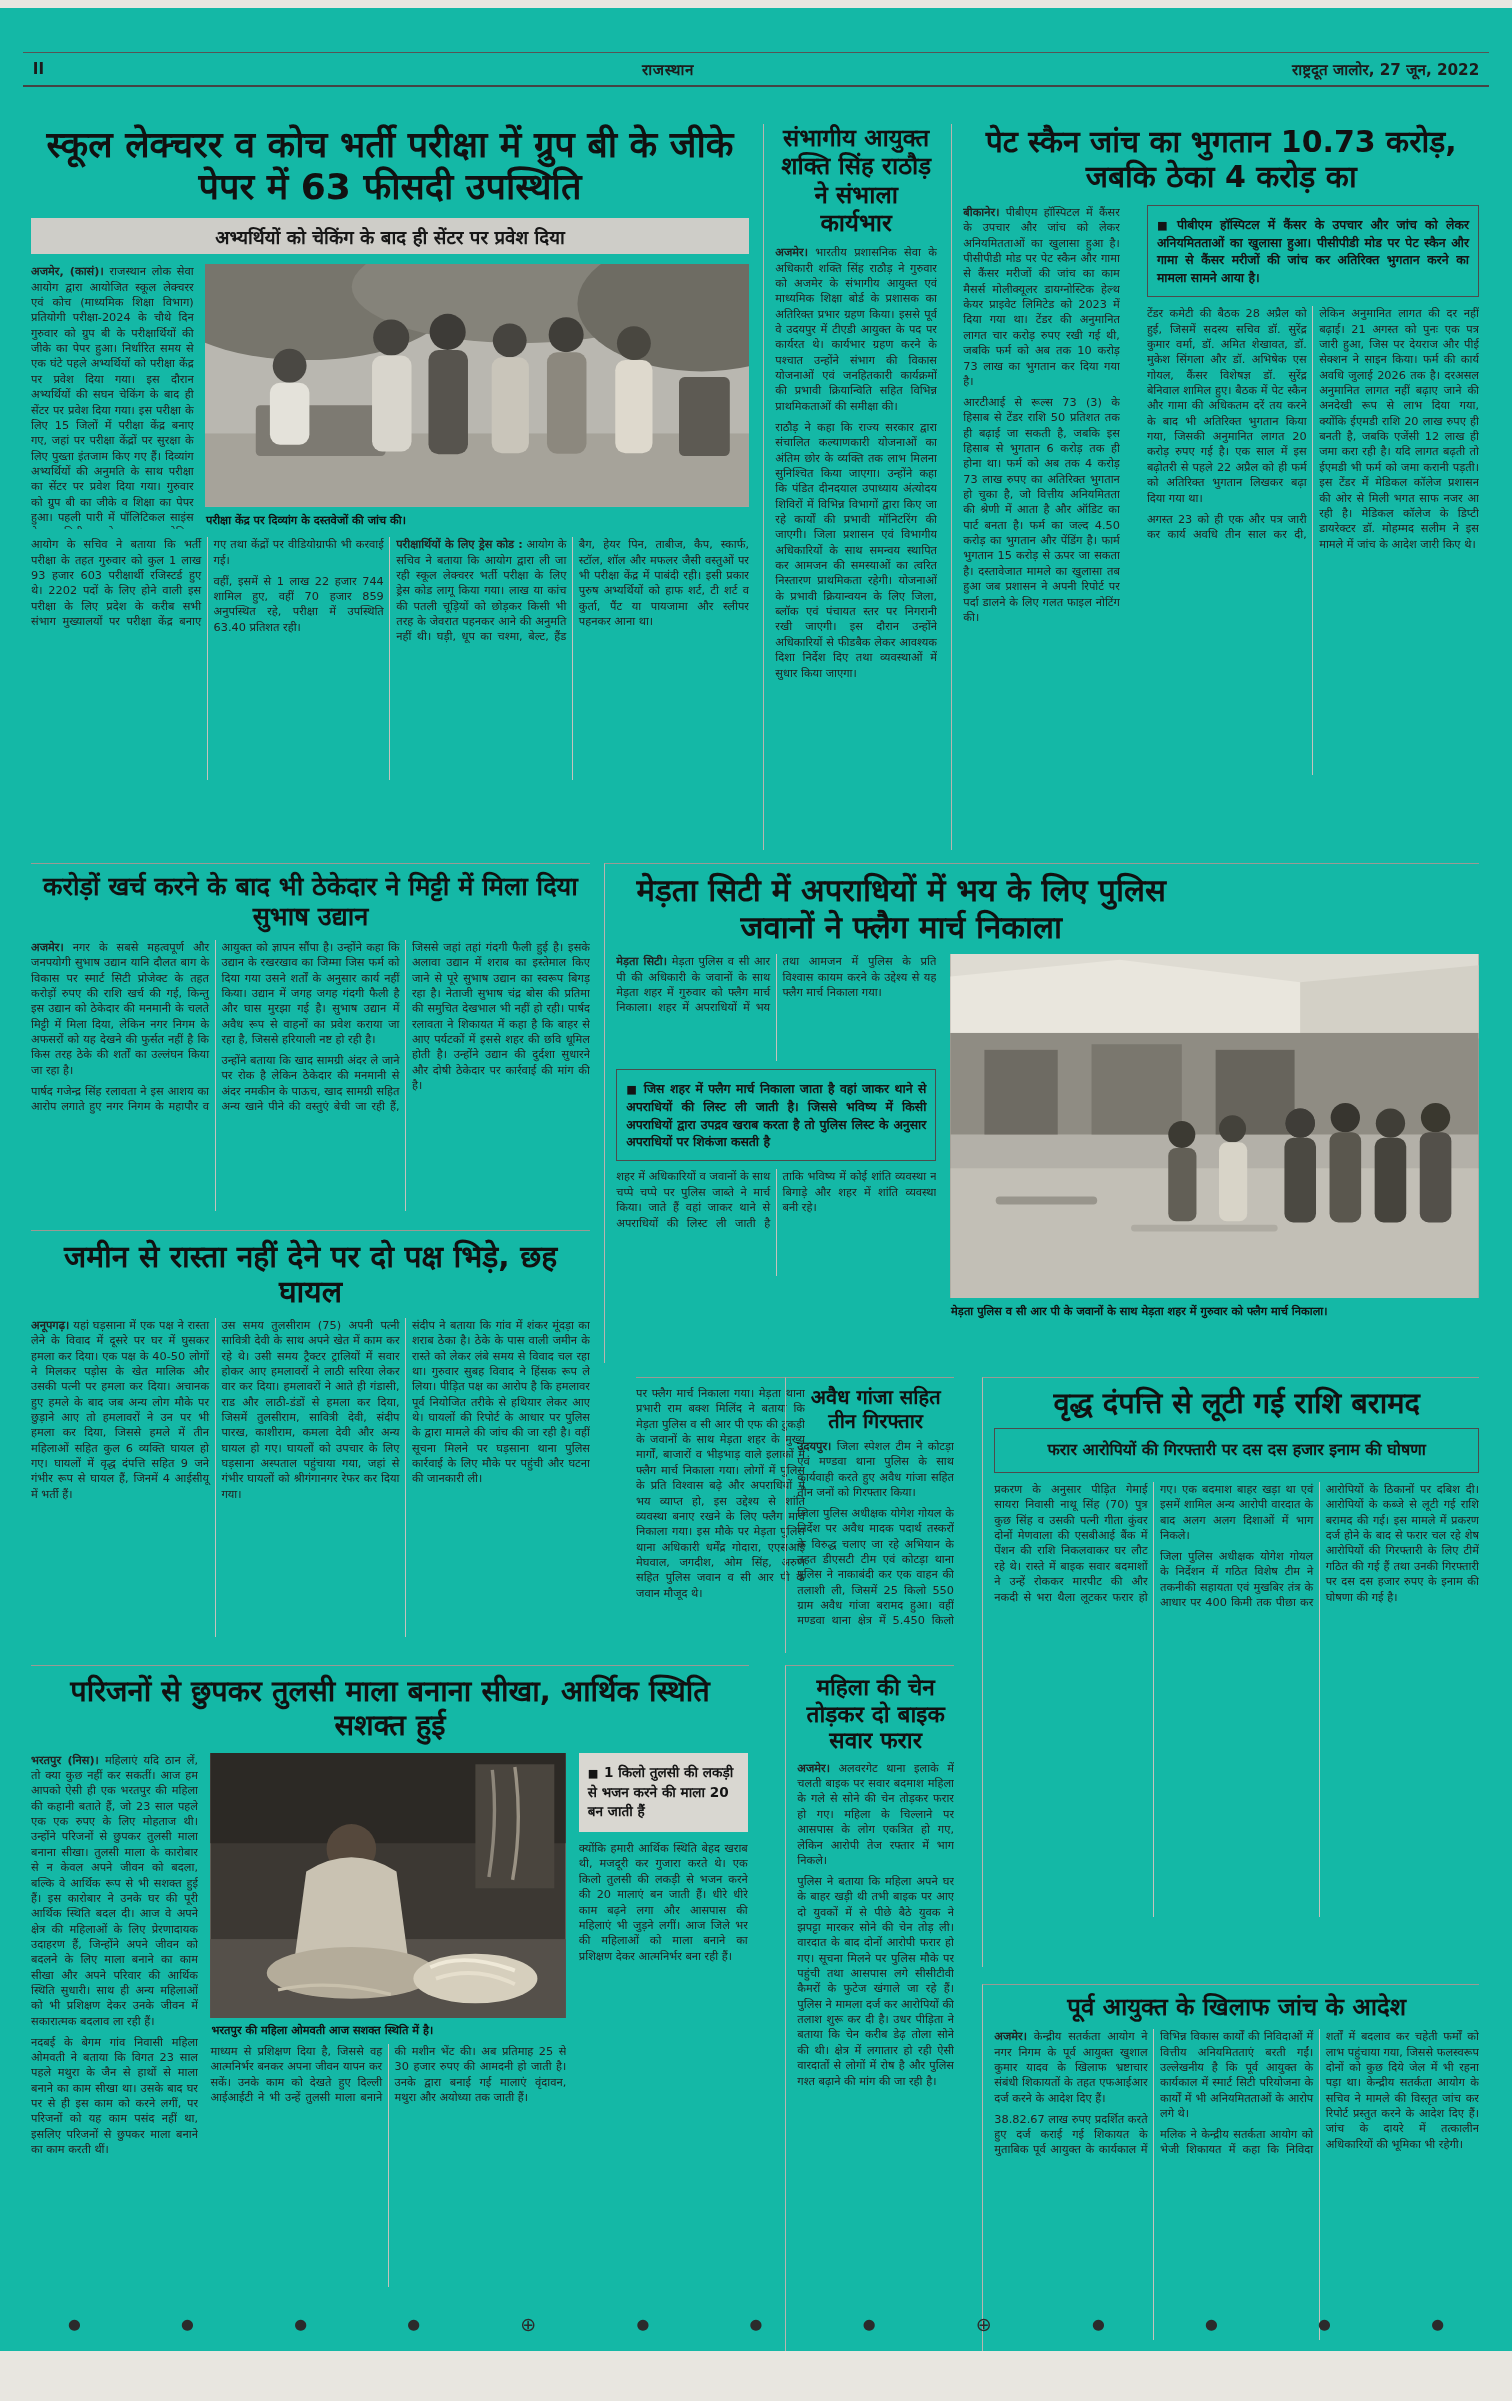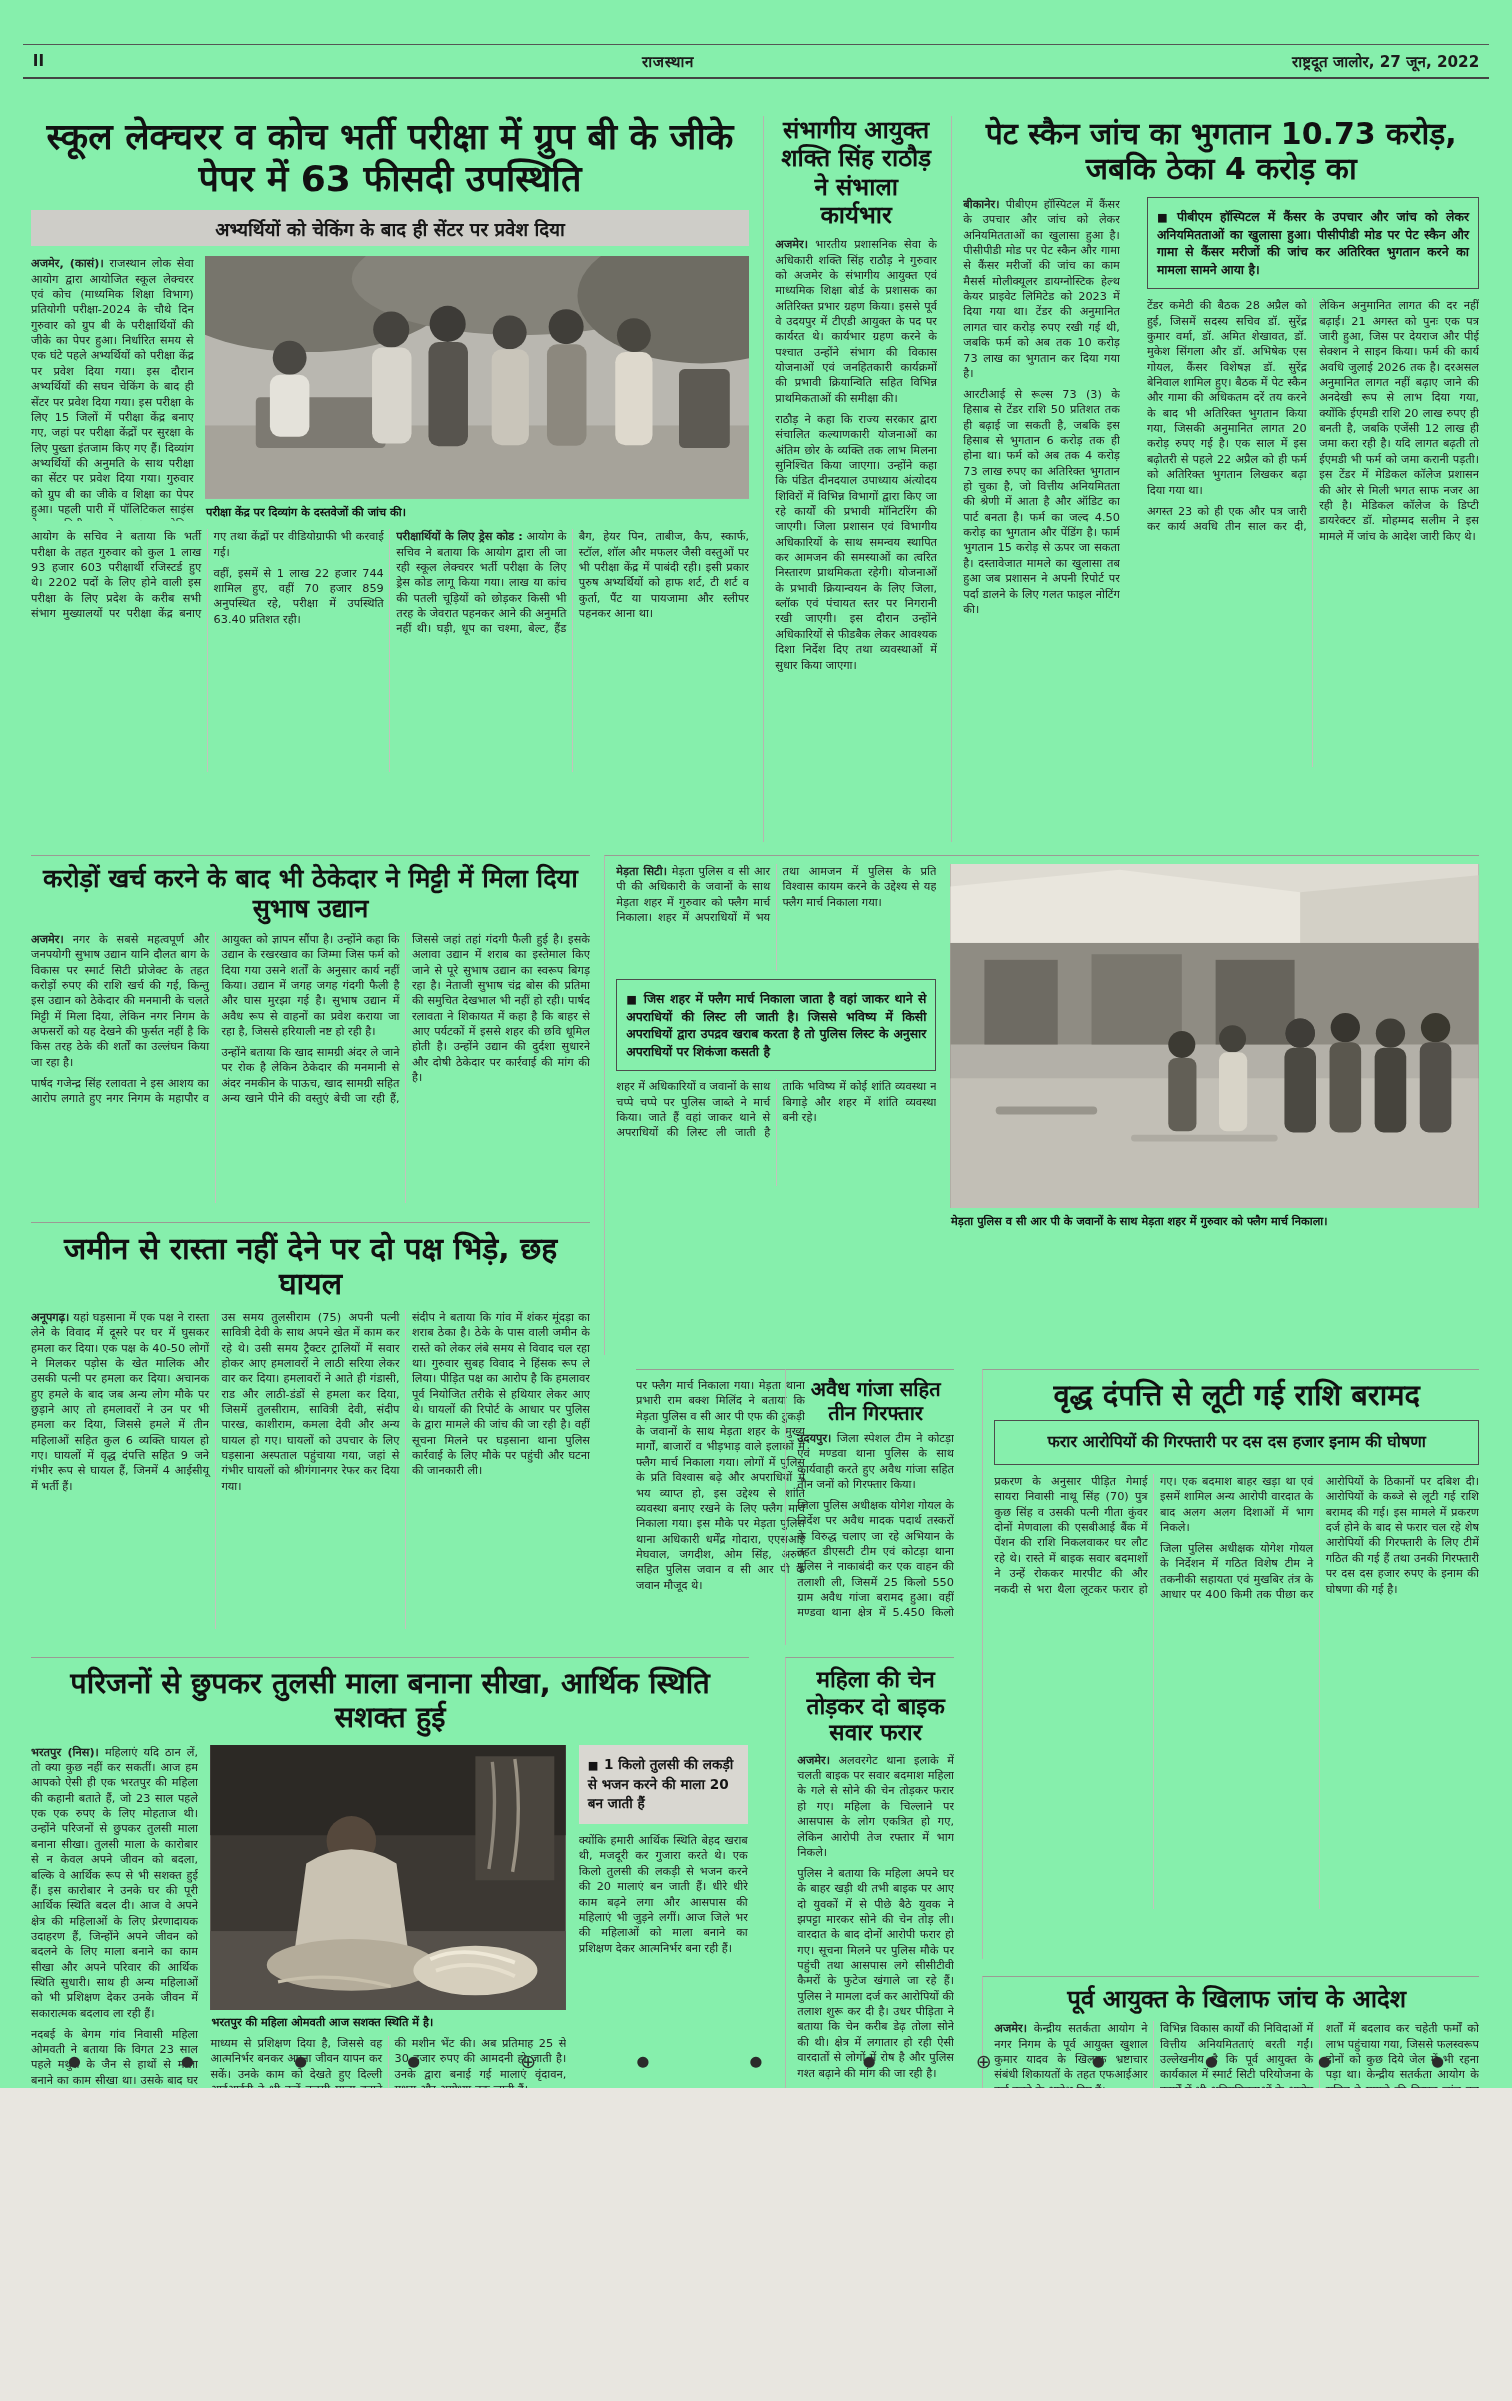--- a/index.html
+++ b/index.html
@@ -1,20 +1,20 @@
 <!DOCTYPE html>
 <html lang="hi" style="font-size:9px"><head>
 <meta charset="utf-8">
 <style>
   * { margin:0; padding:0; box-sizing:border-box; }
   html,body { background:#e8e6e0; }
   body { font-family:"DejaVu Sans","Liberation Sans",sans-serif; color:#1c1c1c; }
   .paper {
-    position:relative; width:1512px; height:2088px; margin:0 auto;
-    background:#86efac; overflow:hidden;
+    position:relative; width:1512px; height:2343px; margin:8px auto;
+    background:#14b8a6; overflow:hidden;
   }
   
   .masthead {
     position:absolute; left:22.6px; right:22.6px; top:44px; height:35px;
     border-top:1.1px solid #555; border-bottom:2.3px double #444;
     display:flex; align-items:center; justify-content:space-between;
     padding:0 10.2px; font-size:15.2px; font-weight:bold;
   }
   .masthead .region { letter-spacing:0.6px; }
   
@@ -196,20 +196,21 @@
   <div class="article a-subhash bt">
     <div class="hl">करोड़ों खर्च करने के बाद भी ठेकेदार ने मिट्टी में मिला दिया सुभाष उद्यान</div>
     <div class="body">
       <p><strong class="byline">अजमेर।</strong> <span>नगर के सबसे महत्वपूर्ण और जनपयोगी सुभाष उद्यान यानि दौलत बाग के विकास पर स्मार्ट सिटी प्रोजेक्ट के तहत करोड़ों रुपए की राशि खर्च की गई, किन्तु इस उद्यान को ठेकेदार की मनमानी के चलते मिट्टी में मिला दिया, लेकिन नगर निगम के अफसरों को यह देखने की फुर्सत नहीं है कि किस तरह ठेके की शर्तों का उल्लंघन किया जा रहा है।</span></p>
       <p>पार्षद गजेन्द्र सिंह रलावता ने इस आशय का आरोप लगाते हुए नगर निगम के महापौर व आयुक्त को ज्ञापन सौंपा है। उन्होंने कहा कि उद्यान के रखरखाव का जिम्मा जिस फर्म को दिया गया उसने शर्तों के अनुसार कार्य नहीं किया। उद्यान में जगह जगह गंदगी फैली है और घास मुरझा गई है। सुभाष उद्यान में अवैध रूप से वाहनों का प्रवेश कराया जा रहा है, जिससे हरियाली नष्ट हो रही है।</p>
       <p>उन्होंने बताया कि खाद सामग्री अंदर ले जाने पर रोक है लेकिन ठेकेदार की मनमानी से अंदर नमकीन के पाऊच, खाद सामग्री सहित अन्य खाने पीने की वस्तुएं बेची जा रही हैं, जिससे जहां तहां गंदगी फैली हुई है। इसके अलावा उद्यान में शराब का इस्तेमाल किए जाने से पूरे सुभाष उद्यान का स्वरूप बिगड़ रहा है। नेताजी सुभाष चंद्र बोस की प्रतिमा की समुचित देखभाल भी नहीं हो रही। पार्षद रलावता ने शिकायत में कहा है कि बाहर से आए पर्यटकों में इससे शहर की छवि धूमिल होती है। उन्होंने उद्यान की दुर्दशा सुधारने और दोषी ठेकेदार पर कार्रवाई की मांग की है।</p>
     </div>
   </div>
 
   <div class="article a-merta bt bl">
+    <div class="hl">मेड़ता सिटी में अपराधियों में भय के लिए पुलिस जवानों ने फ्लैग मार्च निकाला</div>
     <div class="merta-row">
       <div class="merta-left">
         <div class="body cols">
           <p><strong class="byline">मेड़ता सिटी।</strong> <span>मेड़ता पुलिस व सी आर पी की अधिकारी के जवानों के साथ मेड़ता शहर में गुरुवार को फ्लैग मार्च निकाला। शहर में अपराधियों में भय तथा आमजन में पुलिस के प्रति विश्वास कायम करने के उद्देश्य से यह फ्लैग मार्च निकाला गया।</span></p>
         </div>
         <div class="ruled-box">
           <span class="sq">■</span><span>जिस शहर में फ्लैग मार्च निकाला जाता है वहां जाकर थाने से अपराधियों की लिस्ट ली जाती है। जिससे भविष्य में किसी अपराधियों द्वारा उपद्रव खराब करता है तो पुलिस लिस्ट के अनुसार अपराधियों पर शिकंजा कसती है</span>
         </div>
         <div class="body cols2">
           <p>शहर में अधिकारियों व जवानों के साथ चप्पे चप्पे पर पुलिस जाब्ते ने मार्च किया। जाते हैं वहां जाकर थाने से अपराधियों की लिस्ट ली जाती है ताकि भविष्य में कोई शांति व्यवस्था न बिगाड़े और शहर में शांति व्यवस्था बनी रहे।</p>

